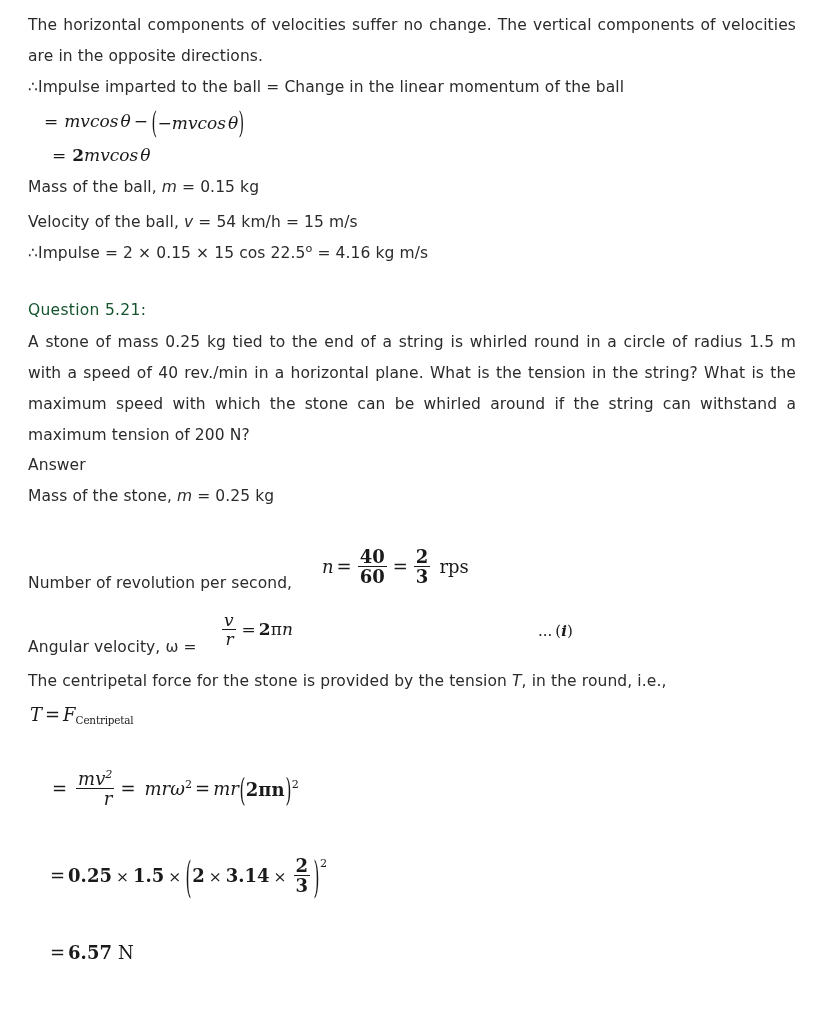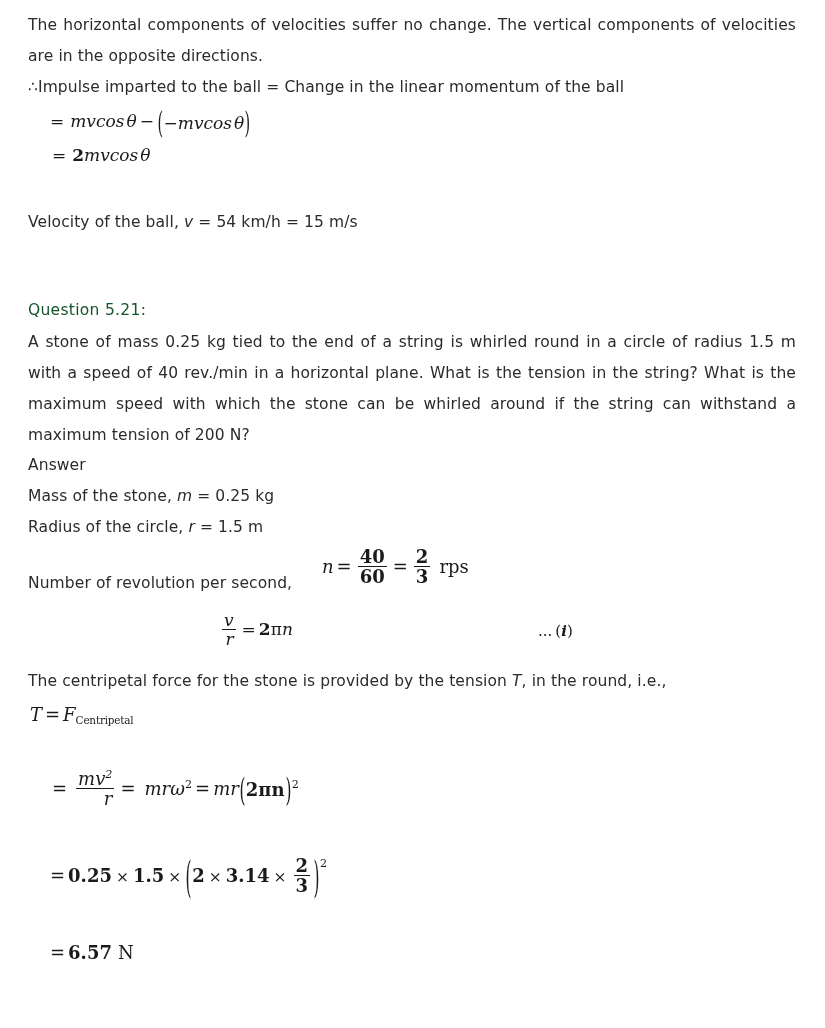--- a/index.html
+++ b/index.html
@@ -138,54 +138,58 @@
 <body>
 
 <div class="page">
 
   <div class="para" style="top:10px; width:768px;">The horizontal components of velocities suffer no change. The vertical components of velocities are in the opposite directions.</div>
 
   <div class="line" style="top:72px;">
     <span>∴</span><span>Impulse imparted to the ball = Change in the linear momentum of the ball</span>
   </div>
 
-  <div class="math" style="left:50px; top:111px;">
+  <div class="math" style="left:44px; top:111px;">
     <span class="up">=</span><span class="op"></span><span class="it">mv</span><span class="it">cos</span><span class="it" style="padding-left:2px">θ</span><span class="op up">−</span><span class="paren-l sm up">(</span><span class="grp"><span class="up">−</span><span class="it">mv</span><span class="it">cos</span><span class="it" style="padding-left:2px">θ</span></span><span class="paren-r sm up">)</span>
   </div>
 
   <div class="math" style="left:52px; top:145px;">
     <span class="up">=</span><span class="op"></span><span class="bd">2</span><span class="it">mv</span><span class="it">cos</span><span class="it" style="padding-left:2px">θ</span>
   </div>
 
+  <div class="line" style="top:172px;">
+    <span>Mass of the ball, </span><i class="v">m</i><span> = 0.15 kg</span>
+  </div>
 
   <div class="line" style="top:207px;">
     <span>Velocity of the ball, </span><i class="v">v</i><span> = 54 km/h = 15 m/s</span>
   </div>
 
+  <div class="line" style="top:238px;">
+    <span>∴</span><span>Impulse = 2 × 0.15 × 15 cos 22.5</span><sup class="deg">o</sup><span> = 4.16 kg m/s</span>
+  </div>
 
   <div class="qhead" style="top:297px;">Question 5.21:</div>
 
   <div class="para" style="top:327px; width:768px;">A stone of mass 0.25 kg tied to the end of a string is whirled round in a circle of radius 1.5 m with a speed of 40 rev./min in a horizontal plane. What is the tension in the string? What is the maximum speed with which the stone can be whirled around if the string can withstand a maximum tension of 200 N?</div>
 
   <div class="line" style="top:450px;">Answer</div>
 
   <div class="line" style="top:481px;text-align:right;">
     <span>Mass of the stone, </span><i class="v">m</i><span> = 0.25 kg</span>
   </div>
 
-  <div class="line" style="top:512px;">
-    <span>Radius of the circle, </span><i class="v">r</i><span> = 1.5 m</span>
-  </div>
 
   <div class="line" style="top:568px;">Number of revolution per second,</div>
 
   <div class="math" style="left:322px; top:548px; font-size:18px;">
     <span class="it">n</span><span class="op up">=</span><span class="frac"><span class="num bd">40</span><span class="den bd">60</span></span><span class="op up">=</span><span class="frac"><span class="num bd">2</span><span class="den bd">3</span></span><span class="up" style="padding-left:6px">rps</span>
   </div>
 
+  <div class="line" style="top:632px;">Angular velocity, ω =</div>
 
   <div class="math" style="left:219px; top:612px; font-size:17px;">
     <span class="frac"><span class="num it">v</span><span class="den it">r</span></span><span class="op up">=</span><span class="bd">2</span><span class="up">π</span><span class="it">n</span>
   </div>
 
   <div class="eqtag" style="left:538px; top:622px;">
     <span>...</span><span style="padding-left:3px">(</span><span class="it">i</span><span>)</span>
   </div>
 
   <div class="line" style="top:666px;">

